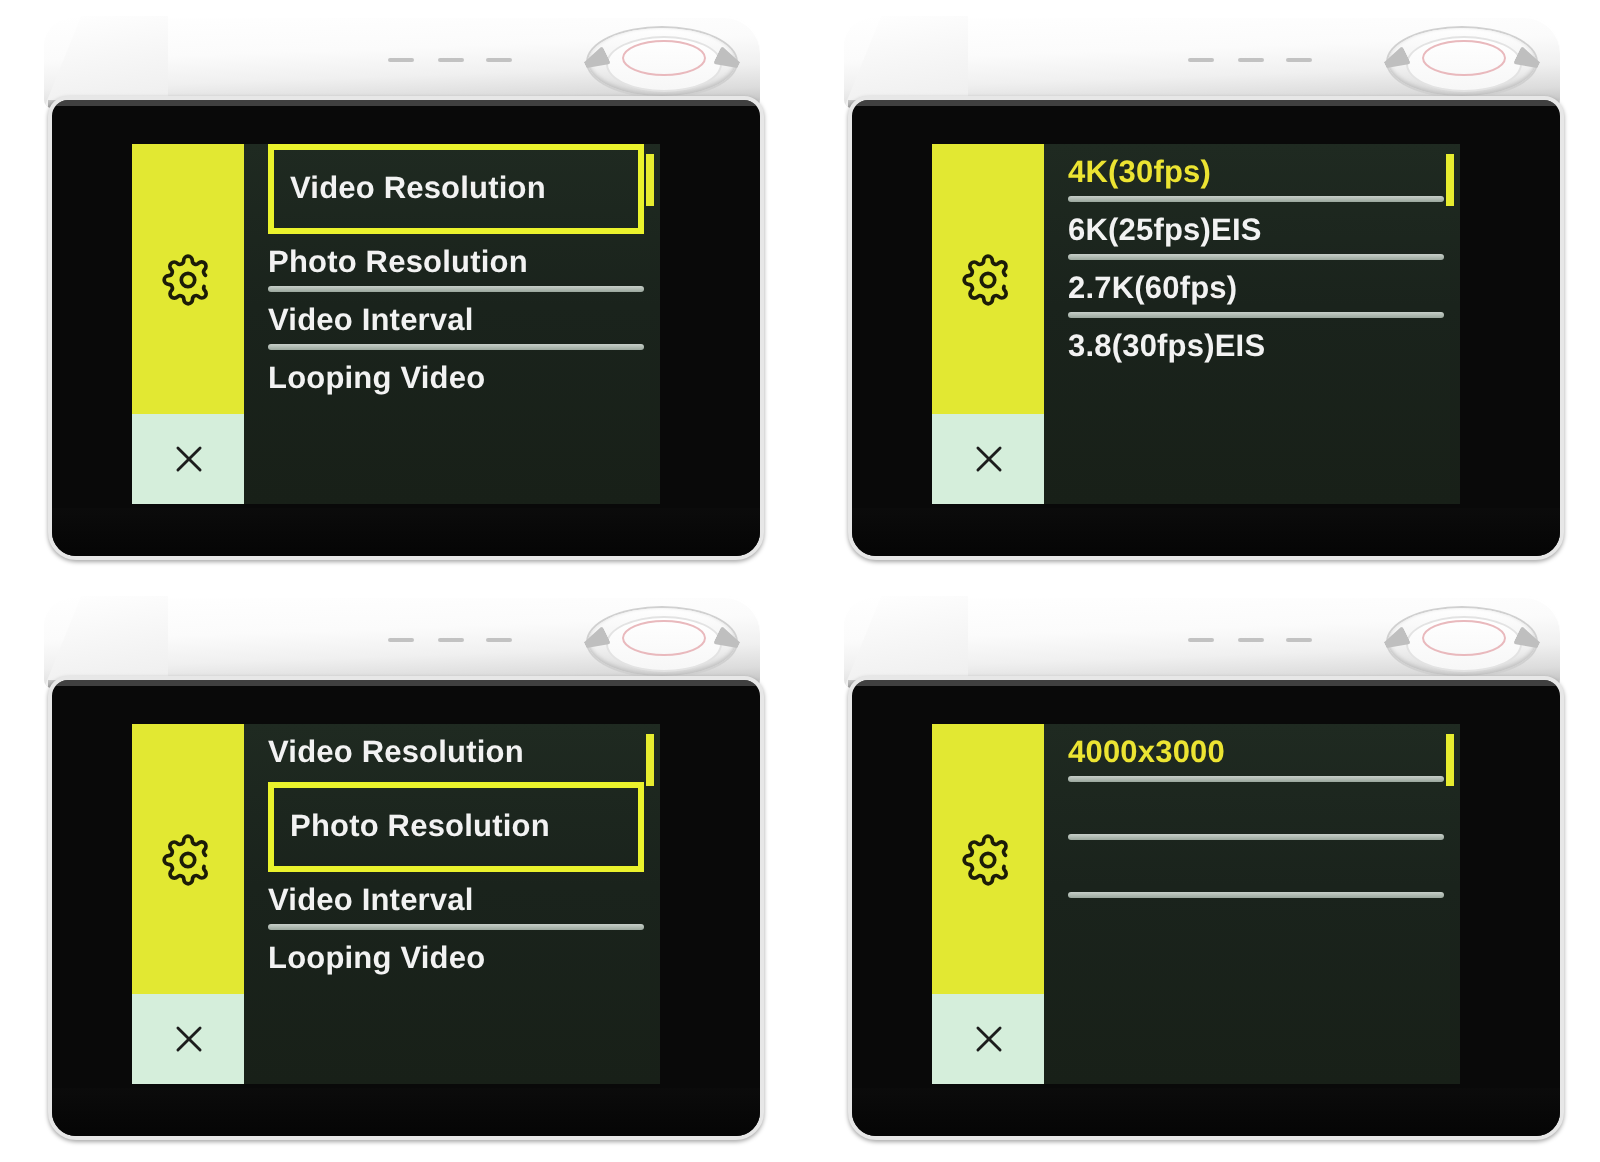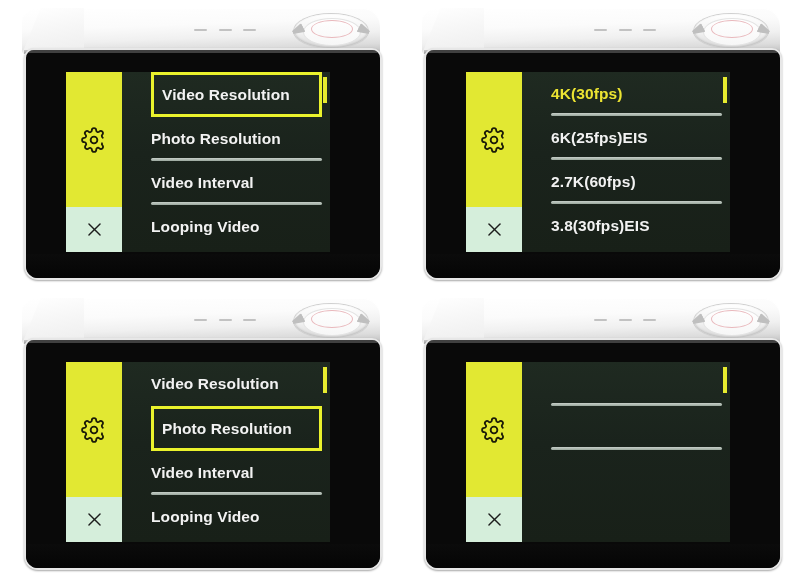--- a/index.html
+++ b/index.html
@@ -183,26 +183,26 @@
   .rail svg { display: block; }
 
   
   .list {
     position: relative;
     flex: 1 1 auto;
     background: #1b241d;
     background: linear-gradient(180deg, #1f2a21 0%, #1a231c 45%, #182018 100%);
     display: flex;
     flex-direction: column;
-    padding-left: 29px;
+    padding-left: 12px;
     box-sizing: border-box;
   }
   .list-row {
     position: relative;
-    height: 44px;
+    height: 29px;
     display: flex;
     align-items: center;
     box-sizing: border-box;
   }
   .row-label {
     font-size: 15.5px;
     font-weight: bold;
     color: #f2f2f2;
     letter-spacing: .1px;
     white-space: nowrap;
@@ -451,20 +451,23 @@
                 <span>
                   <svg width="19" height="19" viewBox="0 0 24 24" fill="none" stroke="#1d1d1d" stroke-width="1.8" stroke-linecap="round">
                     <line x1="5" y1="5" x2="19" y2="19"></line>
                     <line x1="19" y1="5" x2="5" y2="19"></line>
                   </svg>
                 </span>
               </div>
             </div>
             <div class="list">
               <div class="list-row divider">
+                <span class="row-label accent">4000x3000</span>
+              </div>
+              <div class="list-row divider">
                 <span class="row-label"></span>
               </div>
               <div class="list-row divider">
                 <span class="row-label"></span>
               </div>
               <div class="list-row">
                 <span class="row-label"></span>
               </div>
               <div class="scroll-indicator"></div>
             </div>

